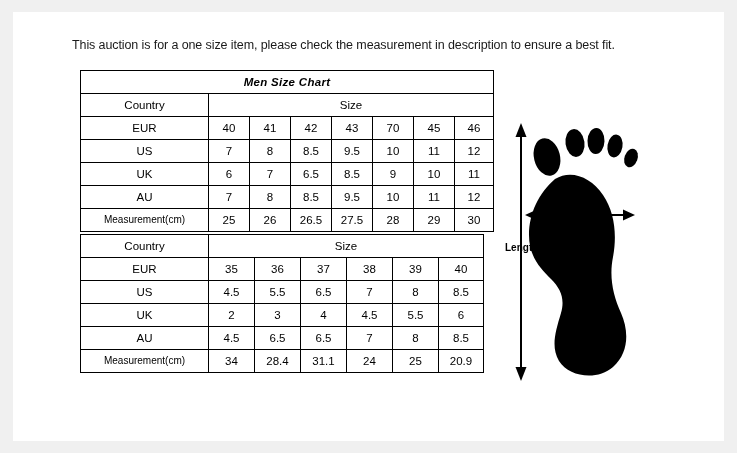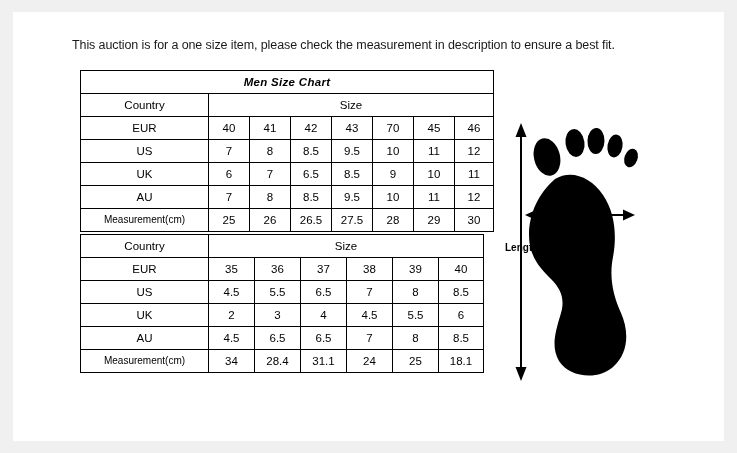--- a/index.html
+++ b/index.html
@@ -238,21 +238,21 @@
           <td>8</td>
           <td>8.5</td>
         </tr>
         <tr>
           <td class="row-label measure">Measurement(cm)</td>
           <td>34</td>
           <td>28.4</td>
           <td>31.1</td>
           <td>24</td>
           <td>25</td>
-          <td>18.1</td>
+          <td>20.9</td>
         </tr>
       </tbody>
     </table>
   </div>
 
   <div class="foot-area">
     <svg class="foot-svg" width="190" height="270" viewBox="0 0 190 270">
 
       <path d="M52 62
                C 36 76, 26 96, 26 118

